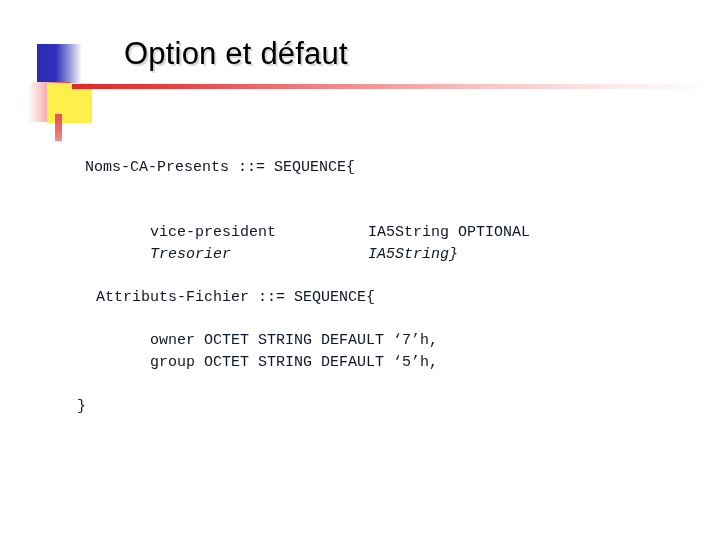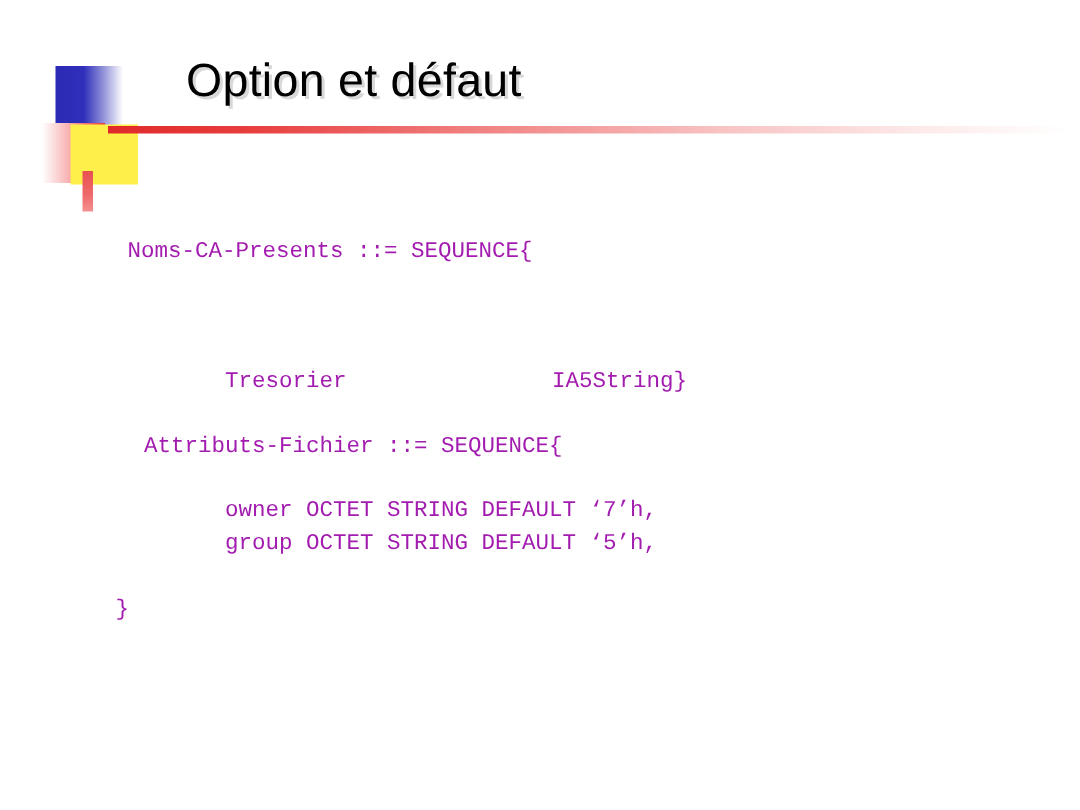--- a/index.html
+++ b/index.html
@@ -77,21 +77,21 @@
   }
 
   
   .code-body {
     position: absolute;
     left: 0;
     top: 0;
     width: 720px;
     font-family: "Liberation Mono", monospace;
     font-size: 15px;
-    color: #a21caf;
+    color: #0f172a;
     white-space: pre;
     line-height: 21.5px;
   }
   .code-line {
     position: absolute;
     white-space: pre;
   }
   .col-name {
     display: inline-block;
     width: 218px;
@@ -109,22 +109,23 @@
   <div class="deco-stem"></div>
 
   <div class="title">Option et défaut</div>
 
   <div class="code-body">
 
     
     <div class="code-line" style="left:85px; top:157px;">Noms-CA-Presents ::= SEQUENCE{</div>
 
 
+    <div class="code-line" style="left:150px; top:222px;"><span class="col-name">vice-president</span><span>IA5String OPTIONAL</span></div>
 
-    <div class="code-line" style="left:150px; top:244px;"><span class="col-name">Tresorier</span><span>IA5String}</span></div>
+    <div class="code-line" style="left:150px; top:244px;font-style:italic;"><span class="col-name">Tresorier</span><span>IA5String}</span></div>
 
     
     <div class="code-line" style="left:77px; top:287px;margin-left:19px;">Attributs-Fichier ::= SEQUENCE{</div>
 
     <div class="code-line" style="left:150px; top:330px;">owner OCTET STRING DEFAULT ‘7’h,</div>
 
     <div class="code-line" style="left:150px; top:352px;text-align:center;">group OCTET STRING DEFAULT ‘5’h,</div>
 
 
     <div class="code-line" style="left:77px; top:396px;">}</div>

